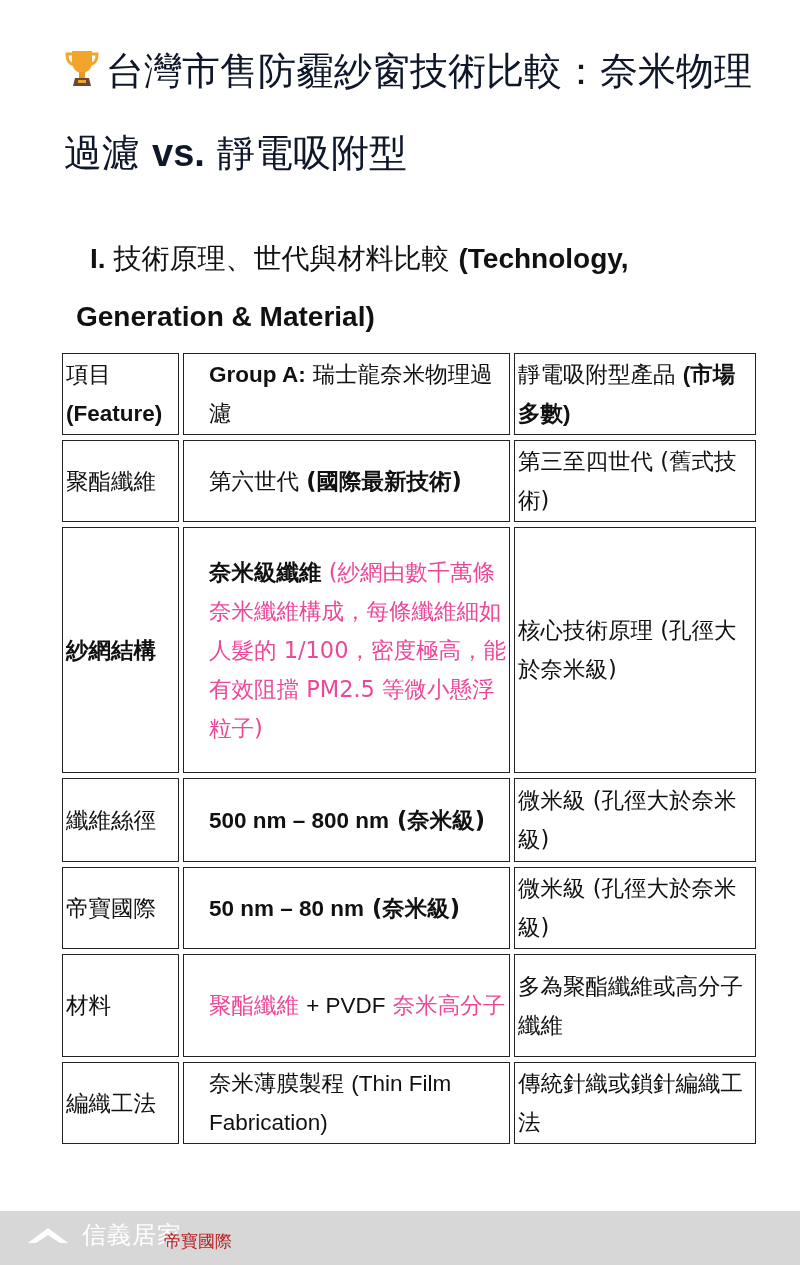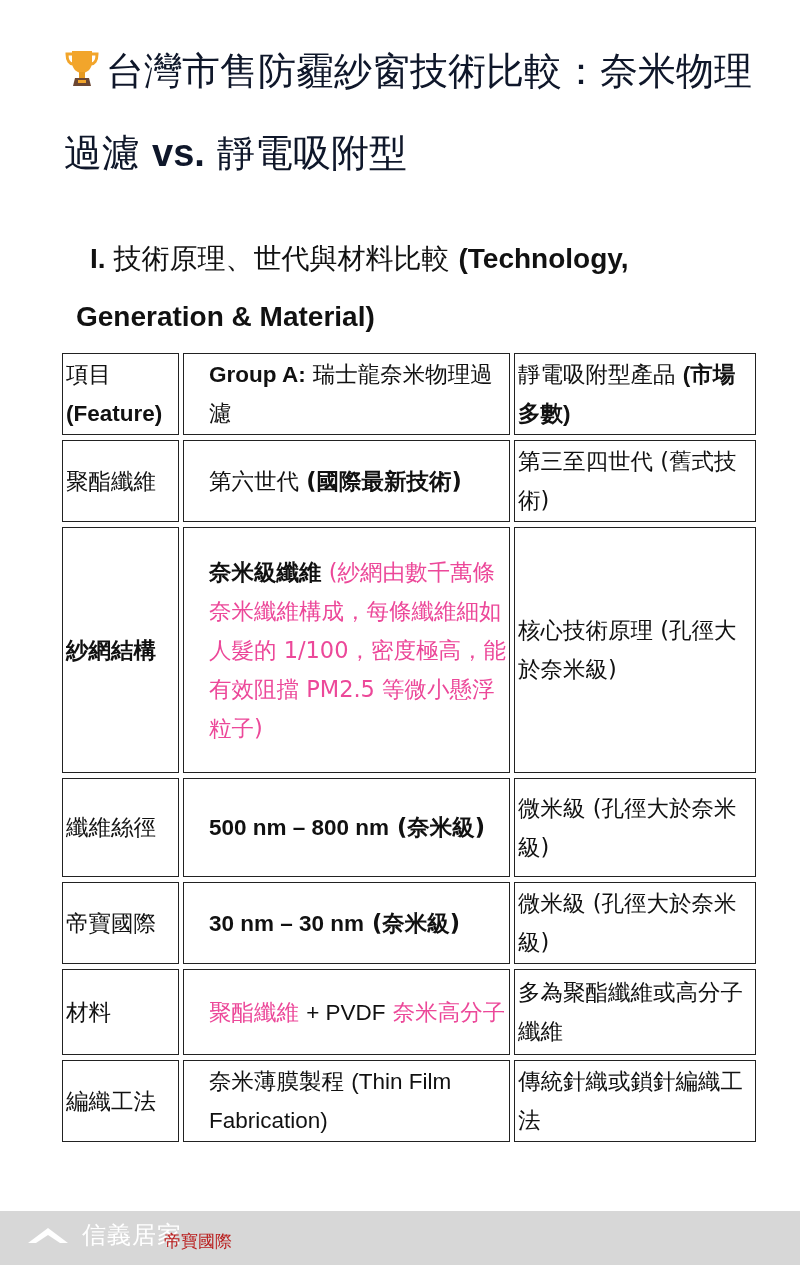--- a/index.html
+++ b/index.html
@@ -87,45 +87,45 @@
     <td class="c2">
       <span class="b">奈米級纖維</span>
       <span class="gray">(紗網由數千萬條奈米纖維構成，每條纖維細如人髮的 1/100，密度極高，能有效阻擋 PM2.5 等微小懸浮粒子)</span>
     </td>
     <td class="c3 gray">
       <span>核心技術原理</span>
       <span>(孔徑大於奈米級)</span>
     </td>
   </tr>
 
-  <tr style="height:99px">
+  <tr style="height:84px">
     <td class="c1">纖維絲徑</td>
     <td class="c2 b">
       <span class="en">500 nm – 800 nm</span>
       <span>(奈米級)</span>
     </td>
     <td class="c3 gray">
       <span>微米級</span>
       <span>(孔徑大於奈米級)</span>
     </td>
   </tr>
 
   <tr style="height:82px">
     <td class="c1">帝寶國際</td>
     <td class="c2 b">
-      <span class="en">30 nm – 30 nm</span>
+      <span class="en">50 nm – 80 nm</span>
       <span>(奈米級)</span>
     </td>
     <td class="c3 gray">
       <span>微米級</span>
       <span>(孔徑大於奈米級)</span>
     </td>
   </tr>
 
-  <tr style="height:86px">
+  <tr style="height:103px">
     <td class="c1">材料</td>
     <td class="c2">
       <span class="gray">聚酯纖維</span>
       <span class="en">+ PVDF</span>
       <span class="gray">奈米高分子</span>
     </td>
     <td class="c3 gray">多為聚酯纖維或高分子纖維</td>
   </tr>
 
   <tr style="height:82px">

